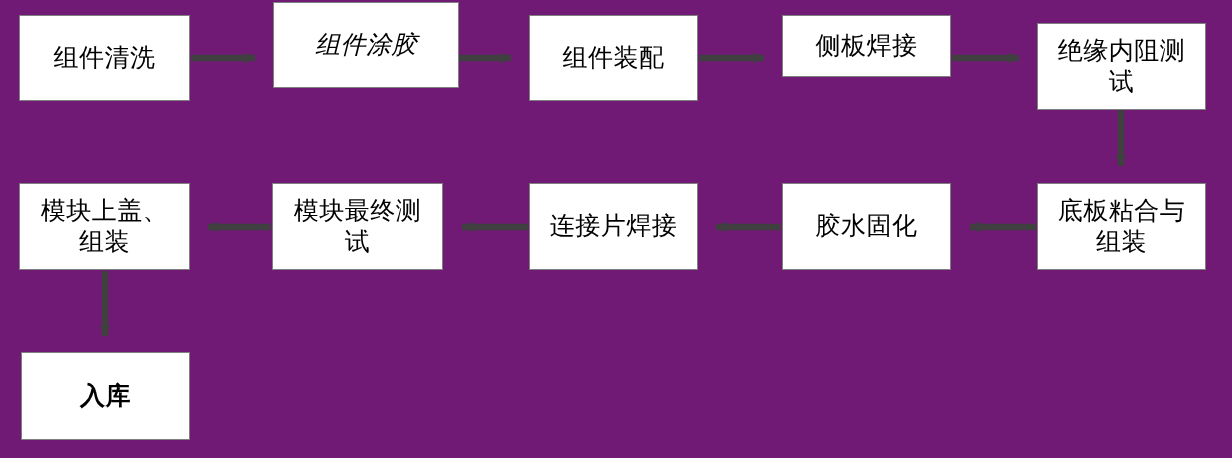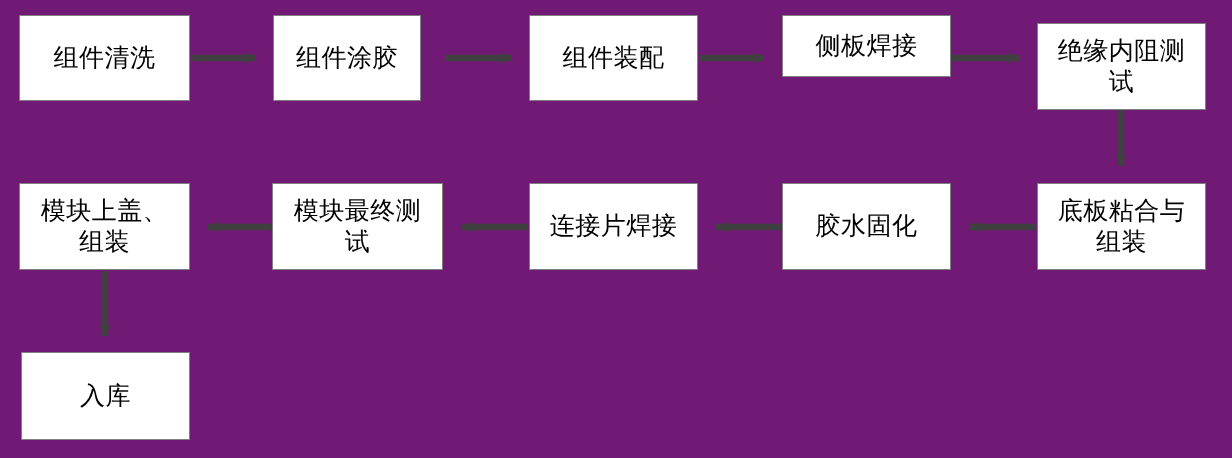--- a/index.html
+++ b/index.html
@@ -95,21 +95,21 @@
 
     <g>
       <line x1="105" y1="271" x2="105" y2="336" stroke="#404040" stroke-width="6.5" marker-end="url(#ah-d)"></line>
     </g>
   </svg>
 
   <div class="node" style="left:19px; top:15px; width:171px; height:86px;">
     <span class="label">组件清洗</span>
   </div>
 
-  <div class="node" style="left:273px; top:15px; width:148px; height:86px;">
+  <div class="node" style="left:273px; top:2px; width:186px; height:86px;font-style:italic;">
     <span class="label">组件涂胶</span>
   </div>
 
   <div class="node" style="left:529px; top:15px; width:169px; height:86px;">
     <span class="label">组件装配</span>
   </div>
 
   <div class="node" style="left:782px; top:15px; width:169px; height:62px;">
     <span class="label">侧板焊接</span>
   </div>
@@ -135,17 +135,17 @@
   <div class="node" style="left:272px; top:183px; width:171px; height:87px;">
     <span class="label">模块最终测
 试</span>
   </div>
 
   <div class="node" style="left:19px; top:183px; width:171px; height:87px;">
     <span class="label">模块上盖、
 组装</span>
   </div>
 
-  <div class="node" style="left:21px; top:352px; width:169px; height:88px;">
+  <div class="node" style="left:21px; top:352px; width:169px; height:88px;font-weight:bold;">
     <span class="label">入库</span>
   </div>
 
 </div>
 
 </body></html>

